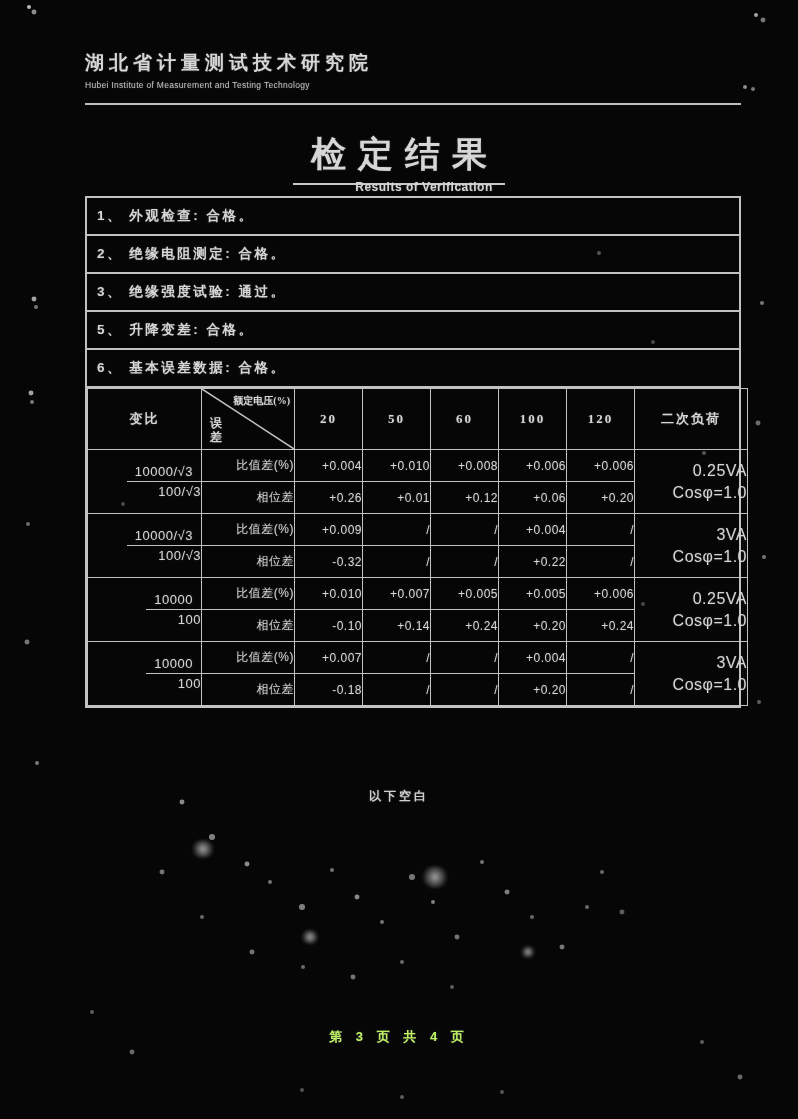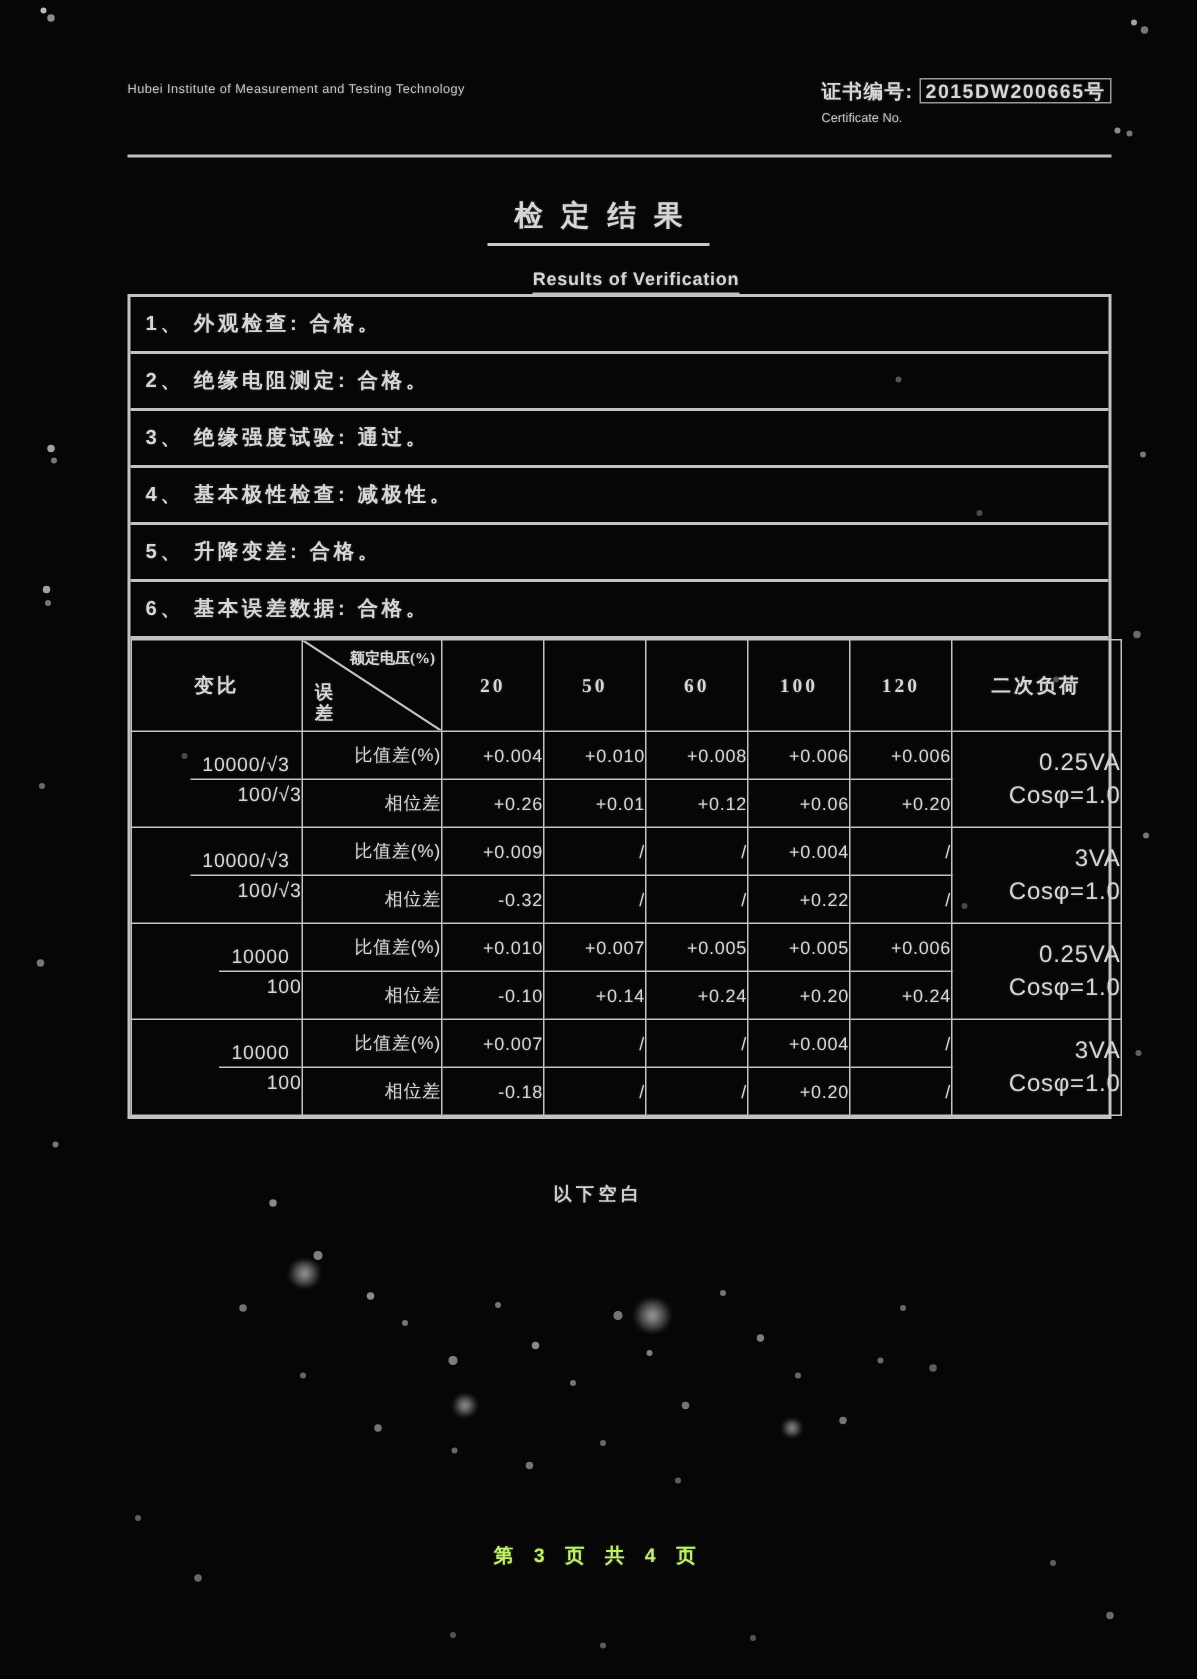--- a/index.html
+++ b/index.html
@@ -15,21 +15,21 @@
   .inst-cn{font-size:19px;font-weight:bold;letter-spacing:5px;white-space:nowrap;}
   .inst-en{font-size:8.5px;margin-top:4px;letter-spacing:.3px;color:#c2c2c2;}
   .cert-block{margin-top:2px;text-align:left;}
   .cert-line{font-size:13px;font-weight:bold;letter-spacing:1px;white-space:nowrap;}
   .cert-no{border:1px solid #9a9a9a;padding:0 3px;margin-left:4px;}
   .cert-en{font-size:8.5px;margin-top:3px;color:#c2c2c2;}
   .header-rule{position:absolute;top:103px;left:85px;width:656px;height:2px;background:#bdbdbd;}
 
   
   .title-wrap{position:absolute;top:131px;left:0;width:100%;text-align:center;}
-  .title-cn{display:inline-block;font-size:19px;font-weight:bold;letter-spacing:12px;
+  .title-cn{display:inline-block;font-size:35px;font-weight:bold;letter-spacing:12px;
     border-bottom:2px solid #c8c8c8;padding:0 6px 5px 18px;}
   .subtitle-wrap{position:absolute;top:177px;left:0;width:100%;text-align:center;margin-left:25px;}
   .title-en{display:inline-block;font-size:12px;font-weight:bold;border-bottom:1.5px solid #c0c0c0;padding-bottom:2px;letter-spacing:.5px;}
 
   
   .content-box{position:absolute;top:196px;left:85px;width:656px;border:2px solid #c2c2c2;box-sizing:border-box;}
   .check-item{height:36px;display:flex;align-items:center;padding-left:10px;
     font-size:13.5px;font-weight:bold;letter-spacing:2.5px;border-bottom:2px solid #c2c2c2;}
 
   
@@ -92,43 +92,37 @@
   .blob3{left:300px;top:930px;width:20px;height:14px;}
   .blob4{left:520px;top:946px;width:16px;height:12px;}
 </style>
 </head>
 <body>
 
 <div class="page">
 
   <div class="header">
     <div>
+      <div class="inst-cn">湖北省计量测试技术研究院</div>
       <div class="inst-en">Hubei Institute of Measurement and Testing Technology</div>
-    </div>
-    <div class="cert-block">
-      <div class="cert-line">
-        <span>证书编号:</span><span class="cert-no">2015DW200665号</span>
-      </div>
-      <div class="cert-en">Certificate No.</div>
     </div>
   </div>
   <div class="header-rule"></div>
 
   <div class="title-wrap">
     <span class="title-cn">检定结果</span>
   </div>
   <div class="subtitle-wrap">
     <span class="title-en">Results of Verification</span>
   </div>
 
   <div class="content-box">
     <div class="check-item">1、 外观检查: 合格。</div>
     <div class="check-item">2、 绝缘电阻测定: 合格。</div>
     <div class="check-item">3、 绝缘强度试验: 通过。</div>
-    <div class="check-item">4、 基本极性检查: 减极性。</div>
     <div class="check-item">5、 升降变差: 合格。</div>
     <div class="check-item">6、 基本误差数据: 合格。</div>
 
     <table class="result-table">
       <tbody>
           <tr>
         <th class="col-ratio">变比</th>
         <th class="col-diag diag-cell">
           <svg class="diag-line" viewBox="0 0 100 100" preserveAspectRatio="none">
                 <line x1="0" y1="0" x2="100" y2="100" stroke="#c2c2c2" stroke-width="1.5" vector-effect="non-scaling-stroke"></line>

